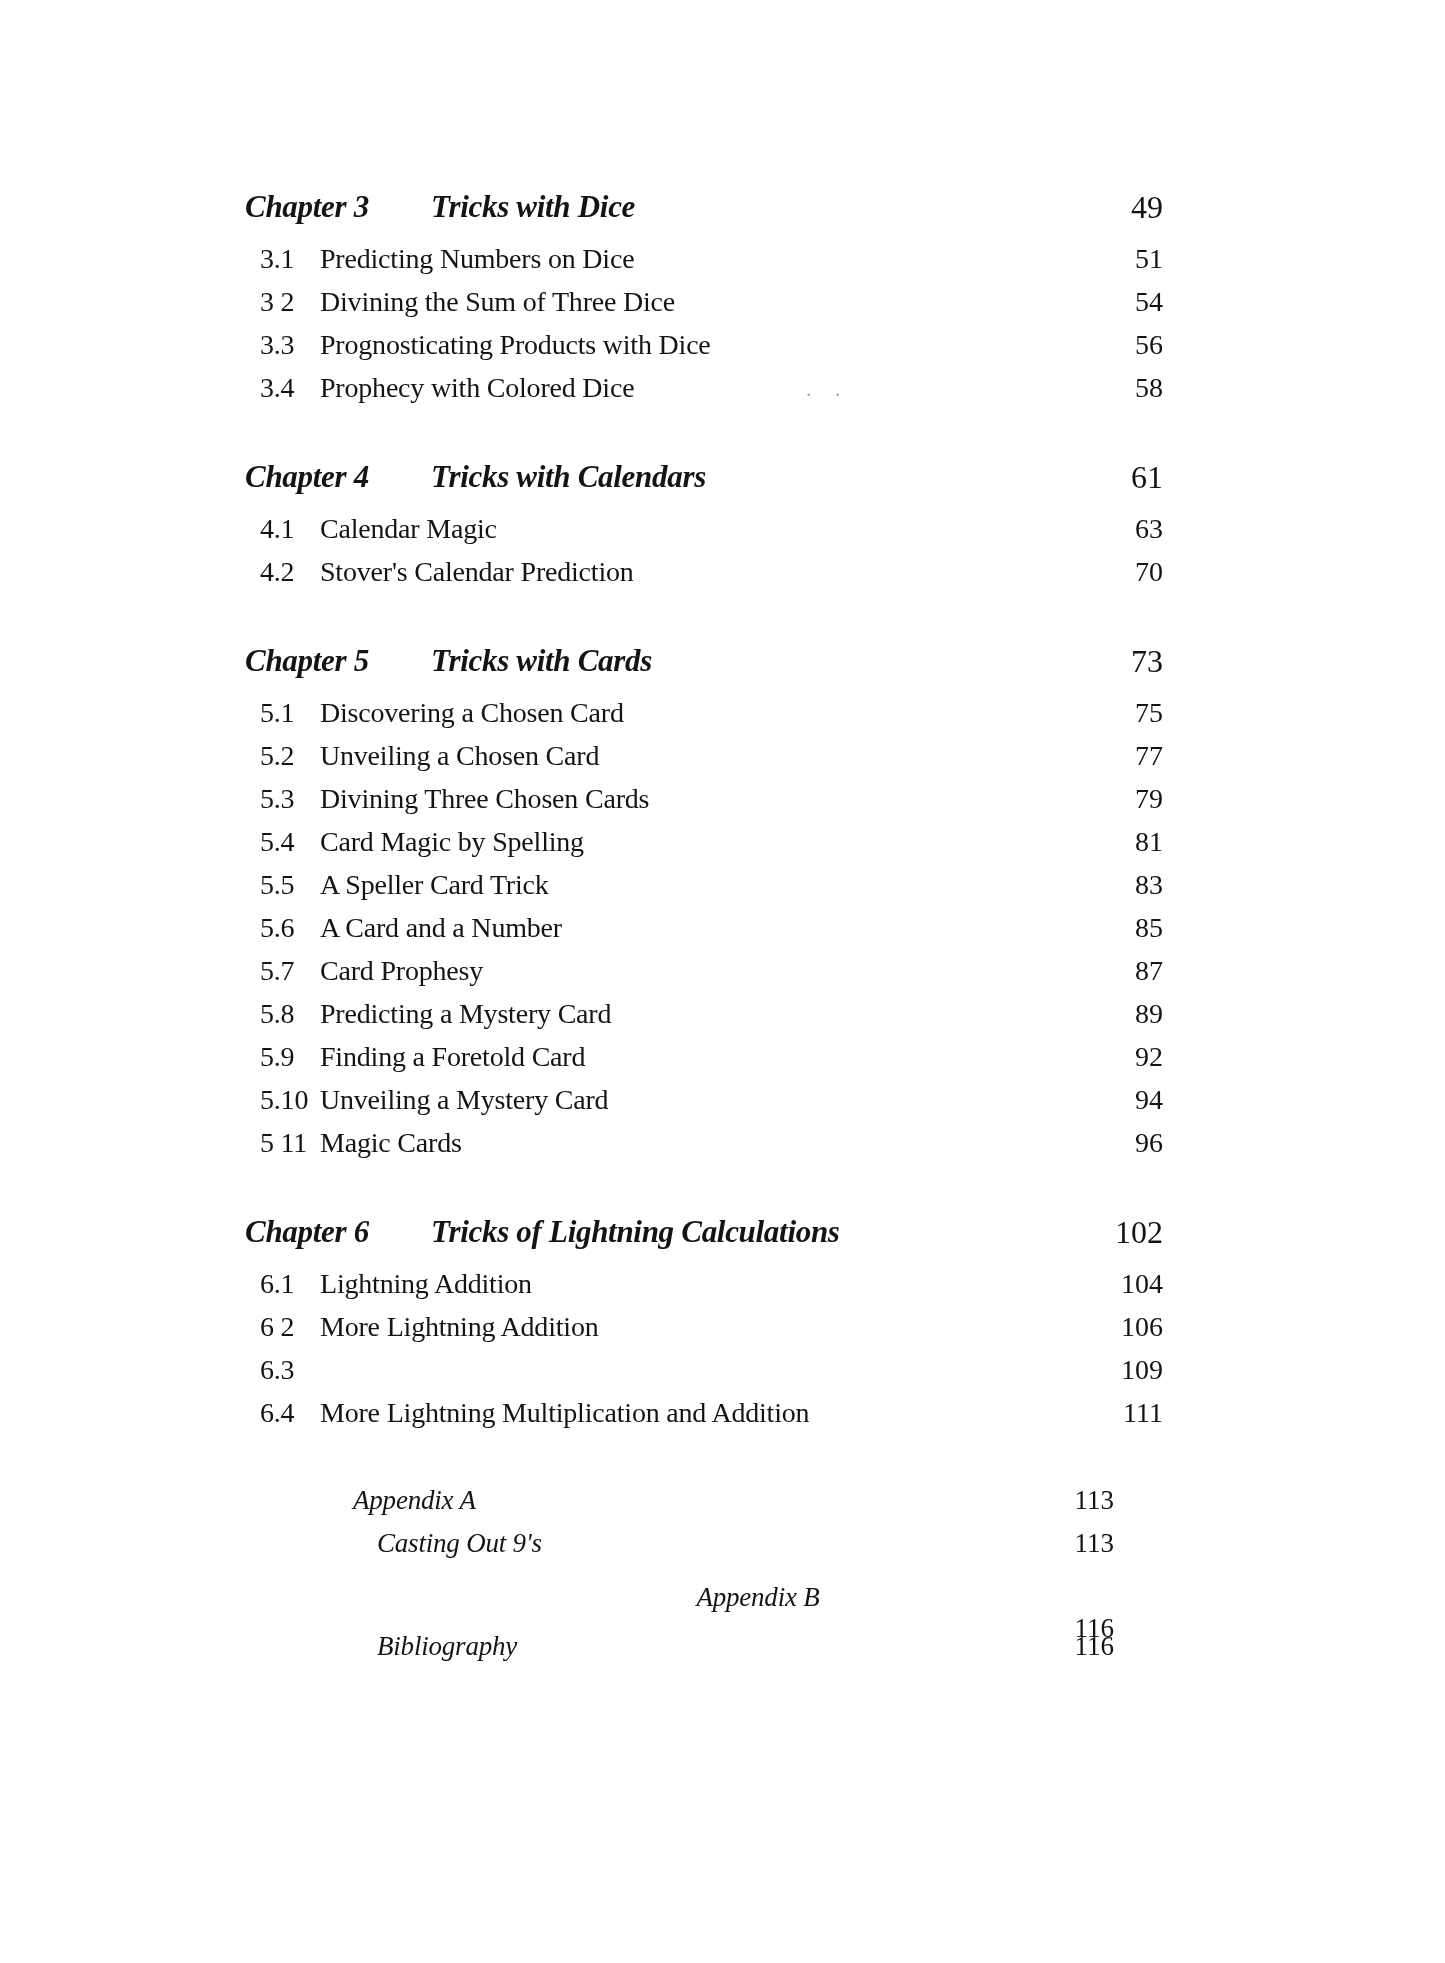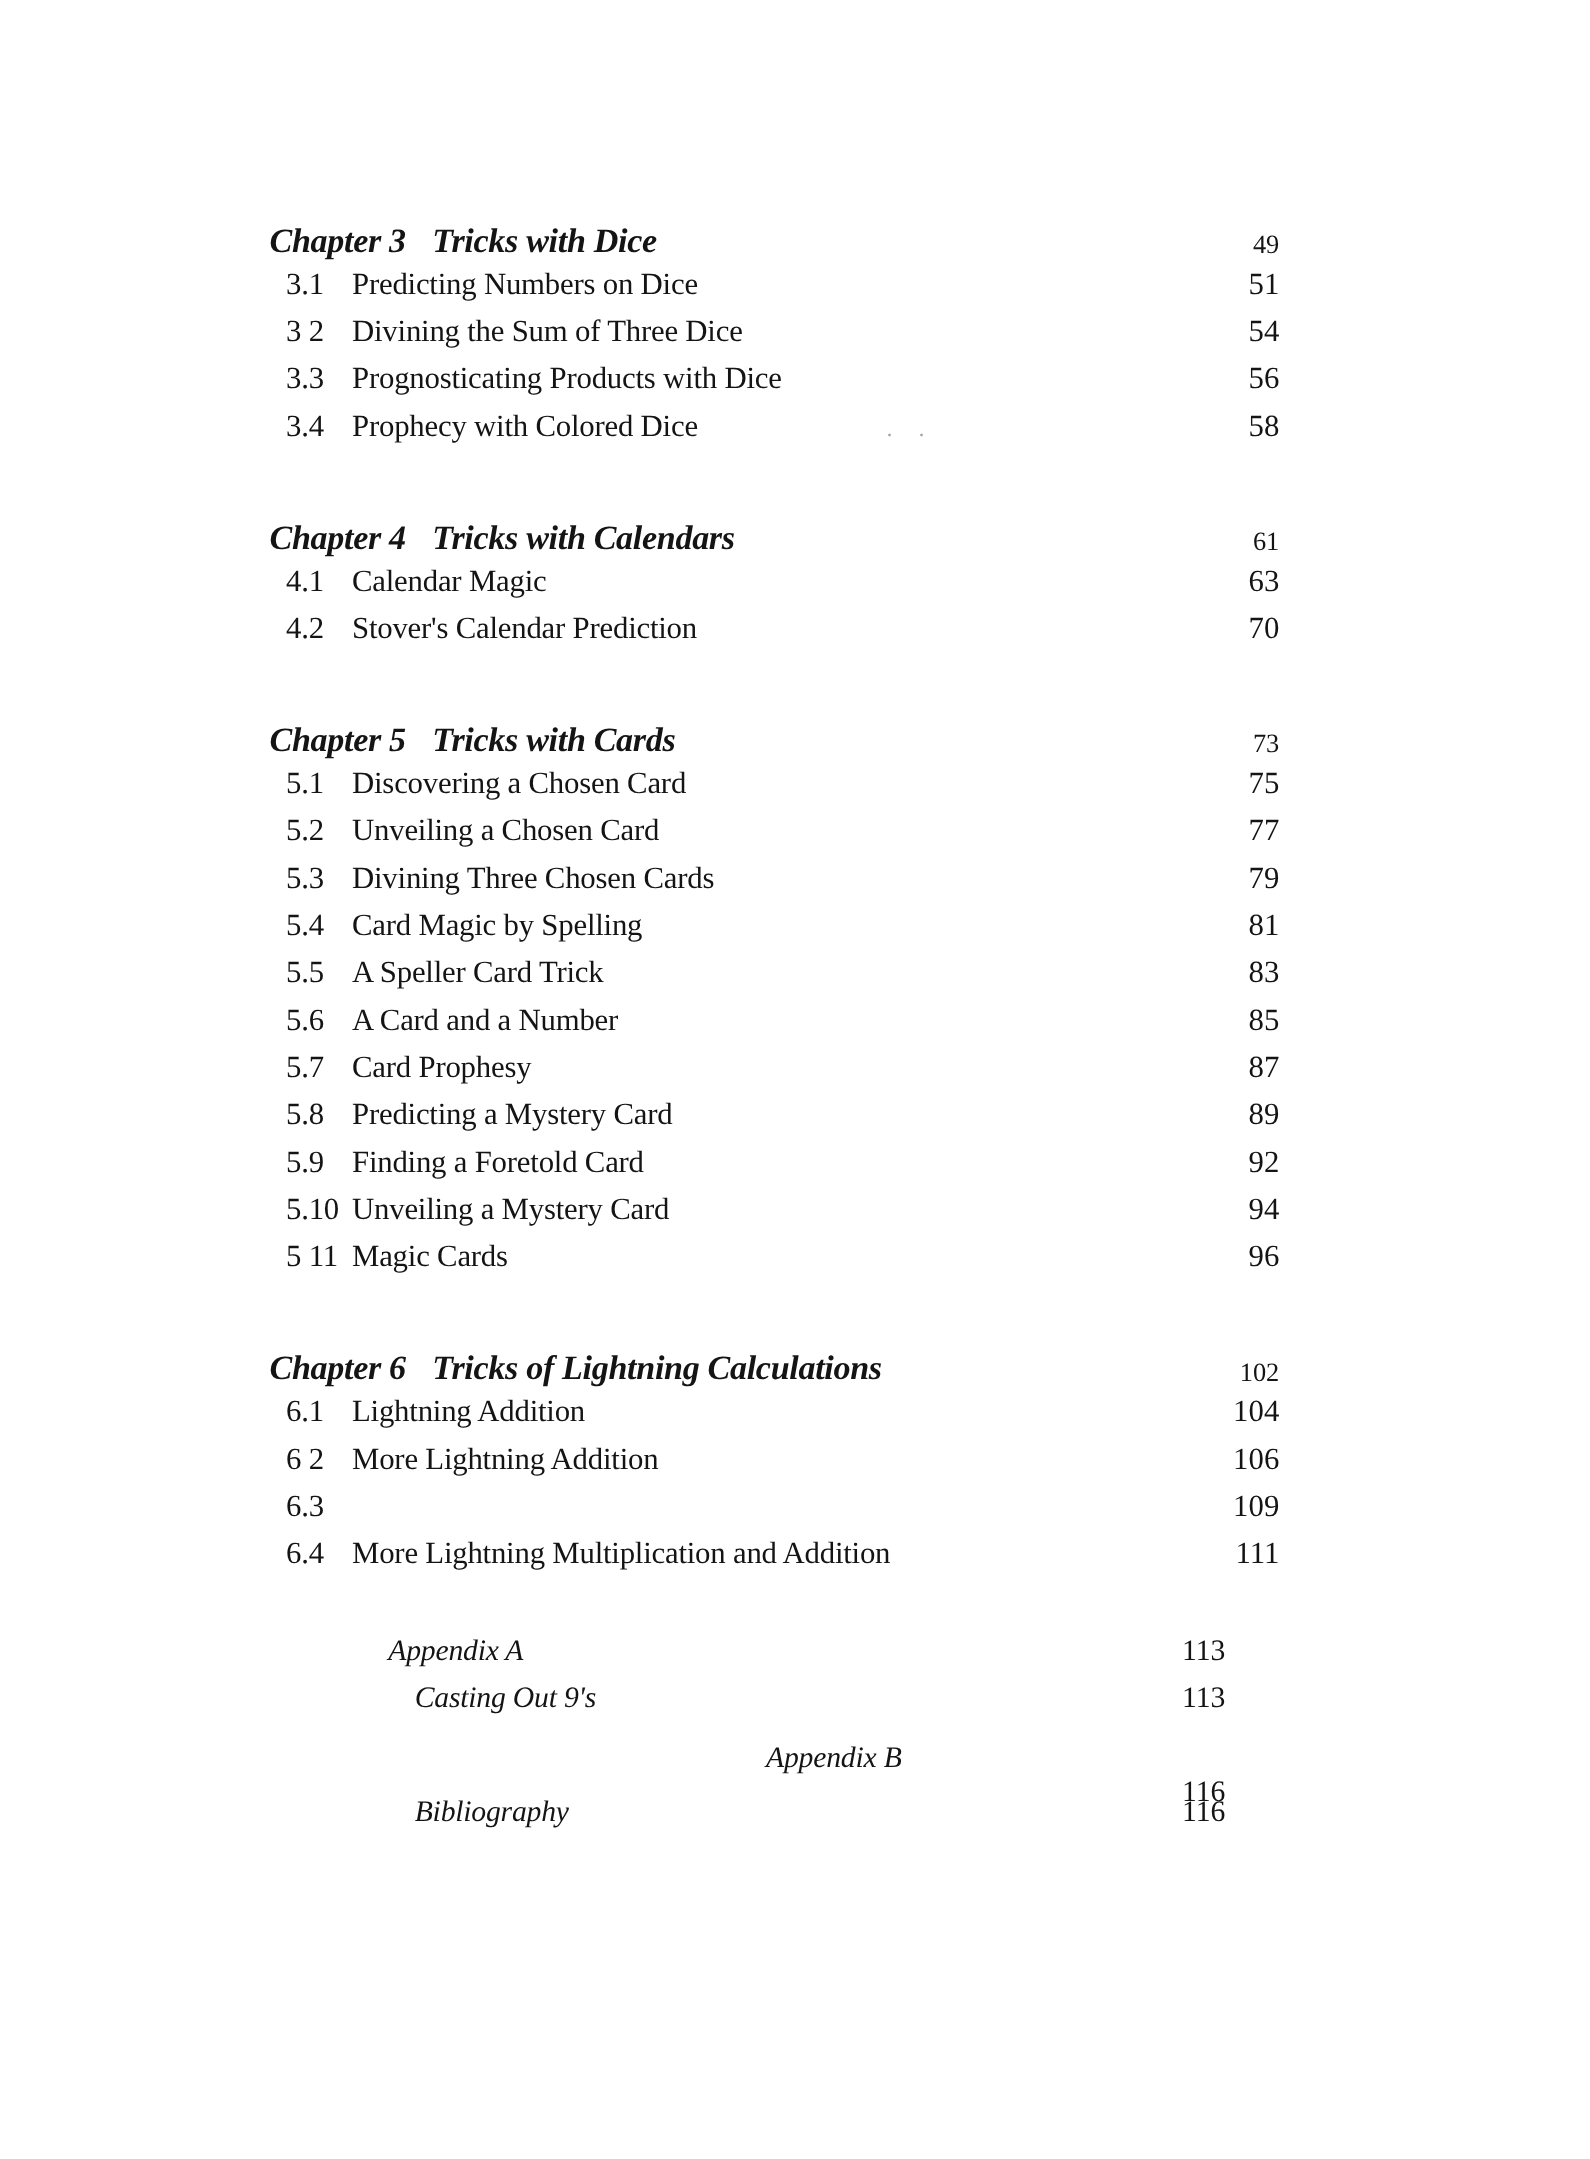--- a/index.html
+++ b/index.html
@@ -15,30 +15,31 @@
   .toc {
     position:absolute;
     left:245px; top:189px;
     width:918px;
   }
   
   .chapter { margin-top:50px; }
   .chapter:first-child { margin-top:0; }
   .head-row {
     height:48px;
-    display:flex; align-items:flex-end;
+    display:flex; align-items:flex-start;
     font-size:31px; font-weight:bold; font-style:italic;
     letter-spacing:-0.3px;
+    gap:38px;
   }
   .ch-label { flex:none; }
   .ch-title { flex:none; margin-left:24px; }
   .head-row .pagenum {
     margin-left:auto; text-align:right;
     font-style:normal; font-weight:normal;
-    font-size:24px; letter-spacing:0;
+    font-size:32px; letter-spacing:0;
   }
   
   .sec-row {
     height:43px;
     display:flex; align-items:center;
     font-size:28px;
     padding-left:15px;
     letter-spacing:-0.2px;
   }
   .sec-num { flex:none; width:60px; white-space:nowrap; }

